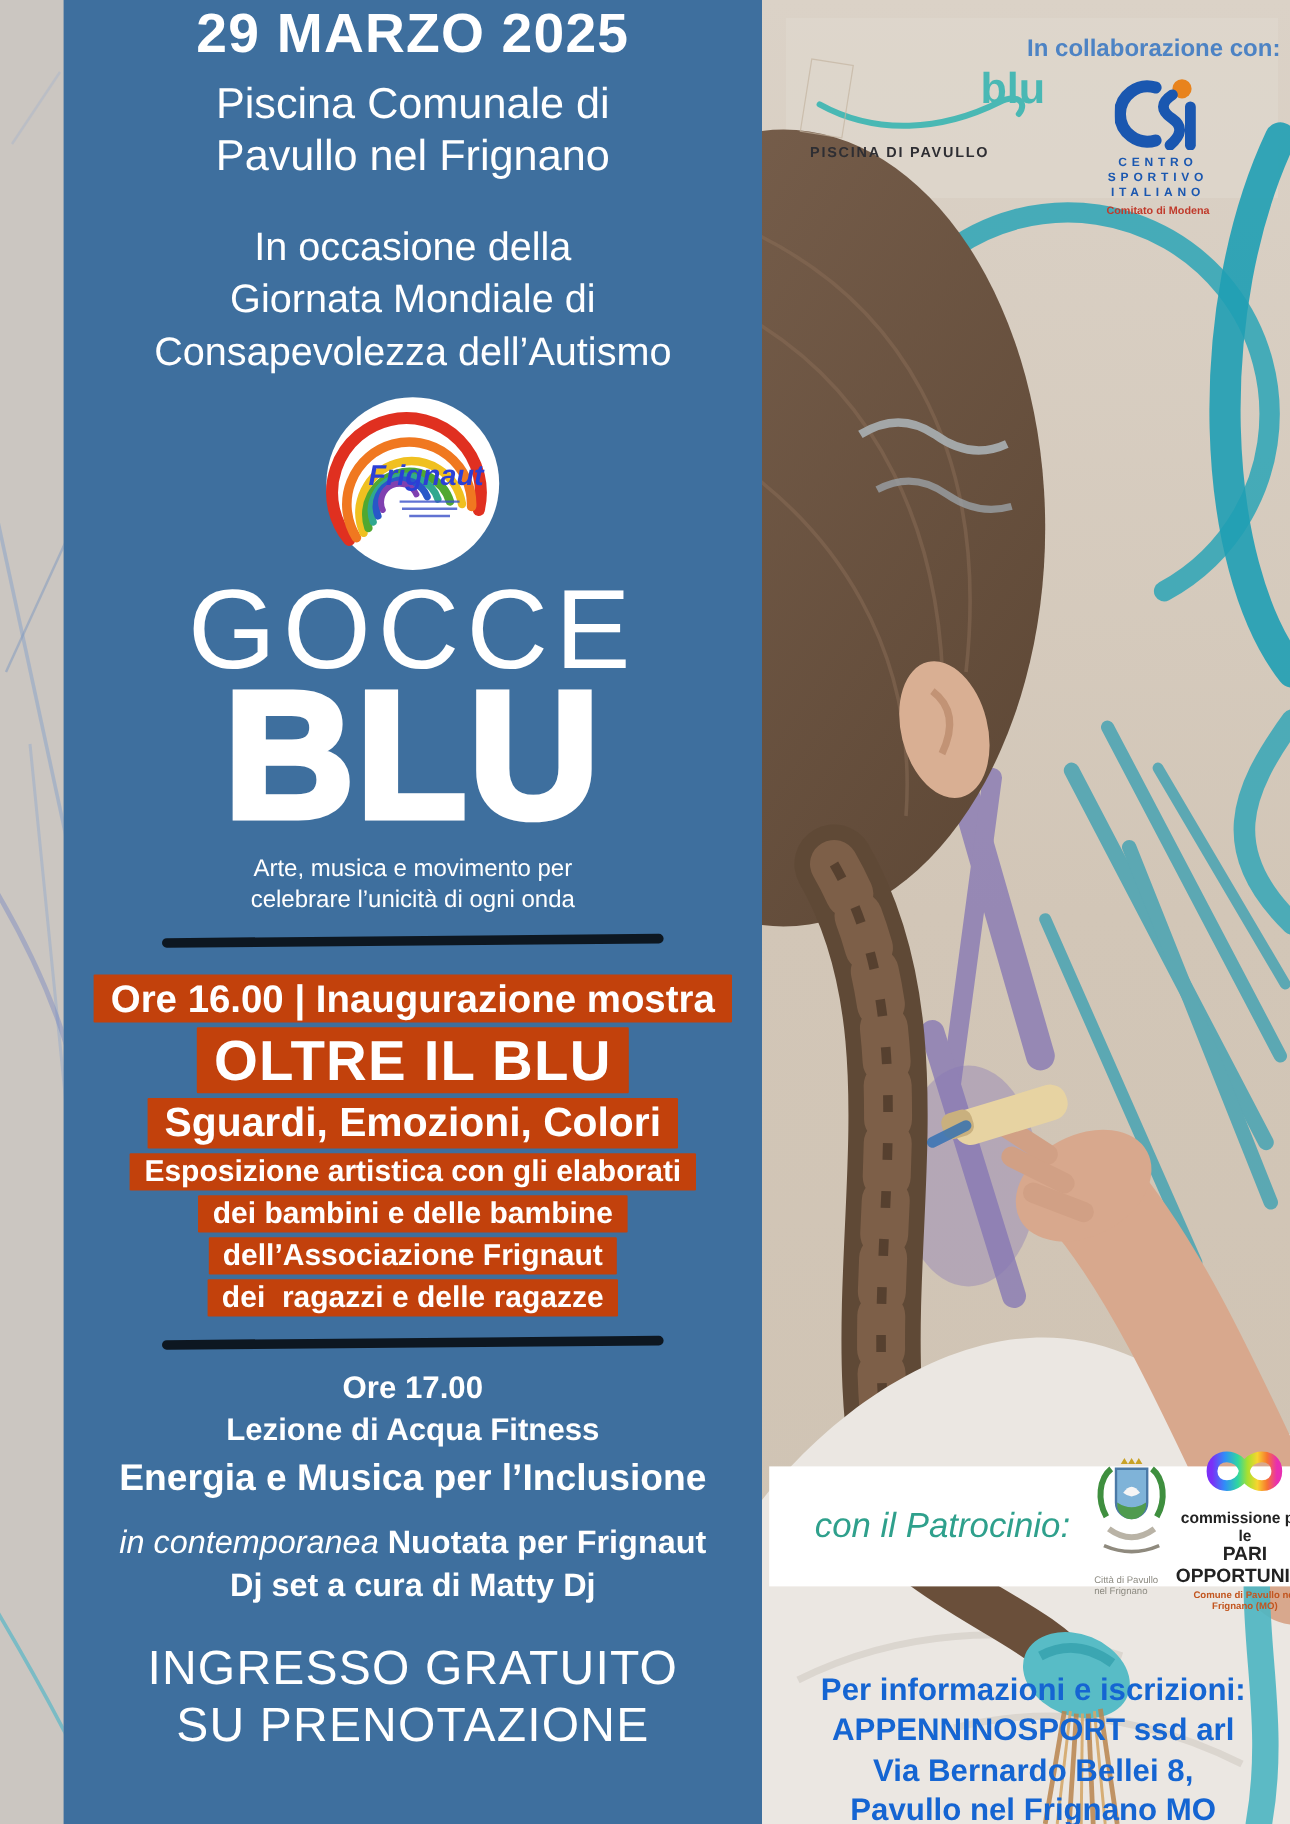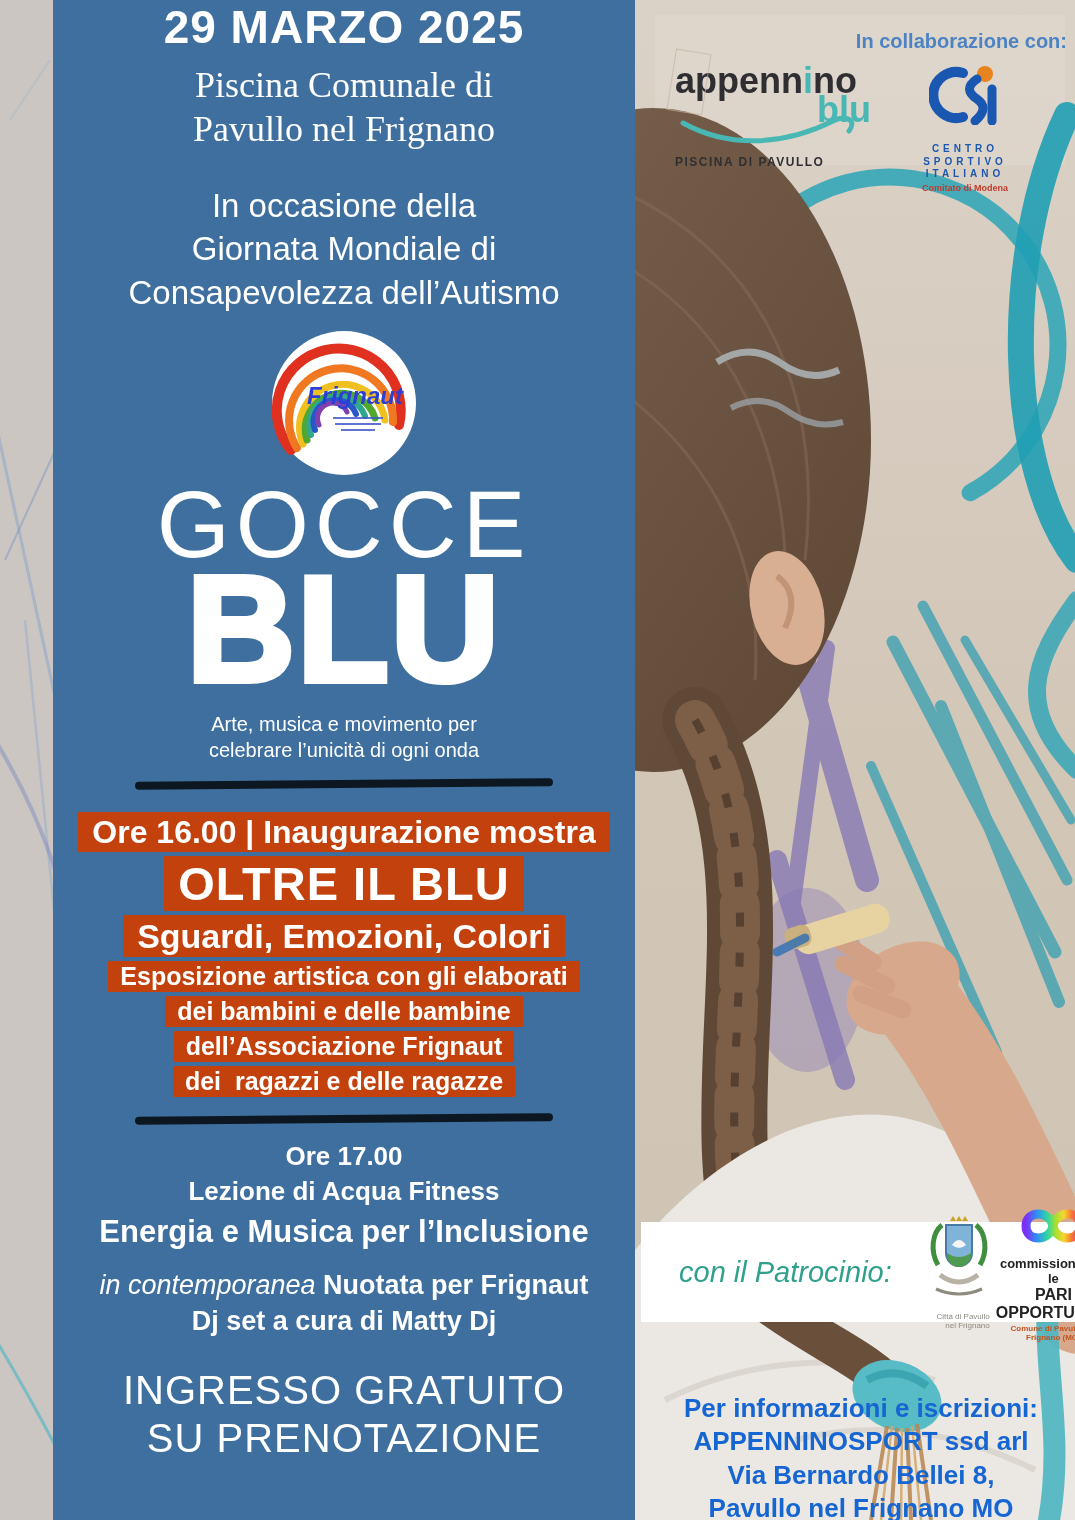--- a/index.html
+++ b/index.html
@@ -8,21 +8,21 @@
 
   
   .left-strip { position:absolute; left:0; top:0; width:53px; height:1520px; background:#cbc6c1; }
   .left-strip svg { display:block; }
 
   
   .blue-panel { position:absolute; left:53px; top:0; width:582px; height:1520px;
     background:#3e6f9e; color:#fff; text-align:center; }
 
   .date-line { font-size:46px; font-weight:800; letter-spacing:1px; }
-  .venue { margin-top:10px; font-size:36px; font-weight:500; line-height:1.22;font-family:Liberation Serif, serif; }
+  .venue { margin-top:10px; font-size:36px; font-weight:500; line-height:1.22; }
   .occasion { margin-top:32px; font-size:33px; font-weight:500; line-height:1.32; }
 
   .frignaut { margin:16px auto 0; width:146px; height:146px; display:block; }
 
   .title-top { margin-top:2px; font-size:94px; font-weight:400; letter-spacing:6px; line-height:1.0; }
   .title-main { margin-top:-14px; font-size:150px; font-weight:900; letter-spacing:2px; line-height:0.95;
     -webkit-text-stroke:6px #fff; }
   .subtitle { margin-top:10px; font-size:20px; font-weight:400; line-height:1.32; }
 
   .brush-divider { width:418px; height:8px; background:#0d1721; border-radius:5px;
@@ -56,28 +56,28 @@
   .collab-label { text-align:right; padding-right:8px; color:#4d83c4; font-size:20px; font-weight:600; }
   .logos-row { display:flex; align-items:flex-start; margin-top:10px; padding-left:40px; gap:22px; }
   .app-logo { position:relative; width:218px; }
   .app-frame { position:absolute; left:-4px; top:-12px; width:36px; height:62px; border:1px solid #c3b4a0; transform:rotate(9deg); opacity:.7; }
   .app-word { font-size:36px; font-weight:800; color:#2e2e33; letter-spacing:0px; line-height:1; }
   .app-word .accent { color:#49b8b4; }
   .app-blu { font-size:36px; font-weight:800; color:#49b8b4; line-height:0.6; text-align:right; padding-right:22px; }
   .app-wave { margin-top:-8px; }
   .app-caption { font-size:12px; font-weight:700; color:#2e2e33; letter-spacing:1.5px; margin-top:2px; }
   .csi-logo { width:100px; text-align:center; }
-  .csi-rows { font-size:10px; font-weight:800; color:#1a57b0; letter-spacing:4px; line-height:1.25; margin-top:14px; }
+  .csi-rows { font-size:10px; font-weight:800; color:#1a57b0; letter-spacing:4px; line-height:1.25; margin-top:0; }
   .csi-caption { font-size:9px; font-weight:700; color:#c03a2b; margin-top:2px; }
 
   
   .patro-band { position:absolute; left:6px; right:0; top:1222px; height:100px; background:#fff;
     display:flex; align-items:center; }
   .patro-label { font-size:29px; font-style:italic; font-weight:500; color:#2fa08c; margin-left:38px; white-space:nowrap; }
-  .stemma-wrap { margin-left:36px; text-align:right; width:96px; }
+  .stemma-wrap { margin-left:20px; text-align:left; width:96px; }
   .stemma-caption { font-size:8px; color:#8d8b82; margin-top:1px; }
   .commission { margin-left:6px; text-align:center; width:160px; }
   .comm-l1 { font-size:13px; font-weight:700; color:#222; margin-top:2px; }
   .comm-l2 { font-size:16px; font-weight:800; color:#222; }
   .comm-l3 { font-size:8px; font-weight:700; color:#c2551f; margin-top:2px; }
 
   
   .info-block { position:absolute; right:2px; top:1392px; width:424px; text-align:center;
     color:#1565d2; font-weight:800; font-size:26px; line-height:1.28; }
 </style>
@@ -252,21 +252,20 @@
         <line x1="277" y1="1426" x2="286" y2="1520"></line>
       </g>
       <path d="M420,1255 C398,1340 432,1420 414,1520" stroke="#4fb6c2" stroke-width="22" fill="none" opacity="0.92" stroke-linecap="round"></path>
     </svg>
 
     <div class="collab">
       <div class="collab-label">In collaborazione con:</div>
       <div class="logos-row">
         <div class="app-logo">
           <div class="app-frame"></div>
-          <div class="app-word"><span>appenn</span><span class="accent">i</span><span>no</span></div>
           <div class="app-blu">blu</div>
           <svg class="app-wave" width="190" height="36" viewBox="0 0 190 36">
             <path d="M8,10 C55,36 110,32 158,8 C172,1 182,8 174,18" stroke="#49b8b4" stroke-width="5" fill="none" stroke-linecap="round"></path>
           </svg>
           <div class="app-caption">PISCINA DI PAVULLO</div>
         </div>
         <div class="csi-logo">
           <svg width="72" height="62" viewBox="0 0 72 62">
             <circle cx="56" cy="11" r="8" fill="#e8831d"></circle>
             <path d="M34,10 A23,23 0 1 0 34,54" stroke="#1a57b0" stroke-width="10" fill="none" stroke-linecap="round"></path>

